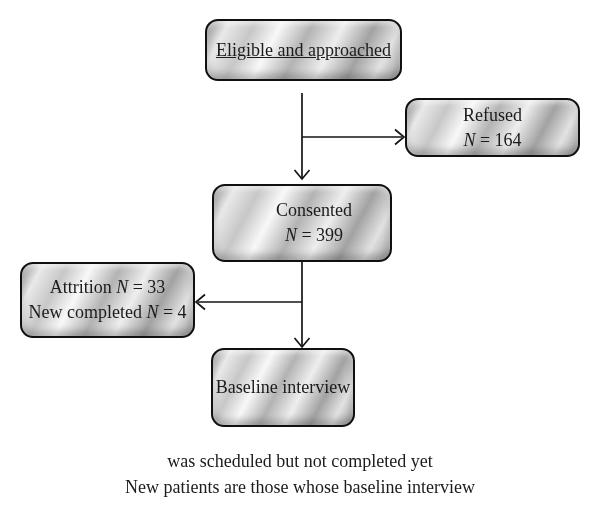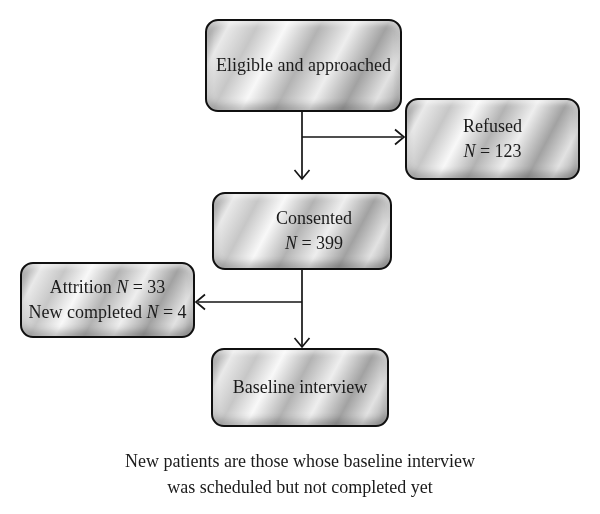--- a/index.html
+++ b/index.html
@@ -33,25 +33,25 @@
     box-shadow: inset 0 -5px 7px rgba(0,0,0,0.22), inset 0 3px 5px rgba(255,255,255,0.55);
     display: flex;
     flex-direction: column;
     align-items: center;
     justify-content: center;
     text-align: center;
     font-size: 18px;
     line-height: 25px;
   }
   .nvar { font-style: italic; }
-  #node-eligible  { left: 205px; top: 19px;  width: 197px; height: 93px; }
-  #node-refused   { left: 405px; top: 98px;  width: 175px; height: 82px; }
-  #node-consented { left: 212px; top: 192px; width: 180px; height: 78px; padding-left: 24px; }
+  #node-eligible  { left: 205px; top: 19px;  width: 197px; height: 62px; text-decoration: underline; }
+  #node-refused   { left: 405px; top: 98px;  width: 175px; height: 59px; }
+  #node-consented { left: 212px; top: 184px; width: 180px; height: 78px; padding-left: 24px; }
   #node-attrition { left: 20px;  top: 262px; width: 175px; height: 76px; text-align: center; }
-  #node-baseline  { left: 211px; top: 348px; width: 178px; height: 79px; }
+  #node-baseline  { left: 211px; top: 348px; width: 144px; height: 79px; }
   .caption {
     position: absolute;
     left: 0; right: 0;
     top: 448px;
     text-align: center;
     font-size: 18px;
     line-height: 26px;
   }
 </style>
 </head>
@@ -73,35 +73,35 @@
     <line x1="302" y1="302" x2="198" y2="302"></line>
     <path d="M205,294.5 L196,302 L205,309.5"></path>
   </svg>
 
   <div class="node" id="node-eligible">
     <div><span>Eligible and approached</span></div>
   </div>
 
   <div class="node" id="node-refused">
     <div><span>Refused</span></div>
-    <div><span class="nvar">N</span> <span>= 123</span></div>
+    <div><span class="nvar">N</span> <span>= 164</span></div>
   </div>
 
   <div class="node" id="node-consented">
     <div><span>Consented</span></div>
     <div><span class="nvar">N</span> <span>= 399</span></div>
   </div>
 
   <div class="node" id="node-attrition">
     <div><span>Attrition</span> <span class="nvar">N</span> <span>= 33</span></div>
     <div><span>New completed</span> <span class="nvar">N</span> <span>= 4</span></div>
   </div>
 
   <div class="node" id="node-baseline">
     <div><span>Baseline interview</span></div>
   </div>
 
   <div class="caption">
+    <div>was scheduled but not completed yet</div>
     <div>New patients are those whose baseline interview</div>
-    <div>was scheduled but not completed yet</div>
   </div>
 
 </div>
 
 </body></html>

